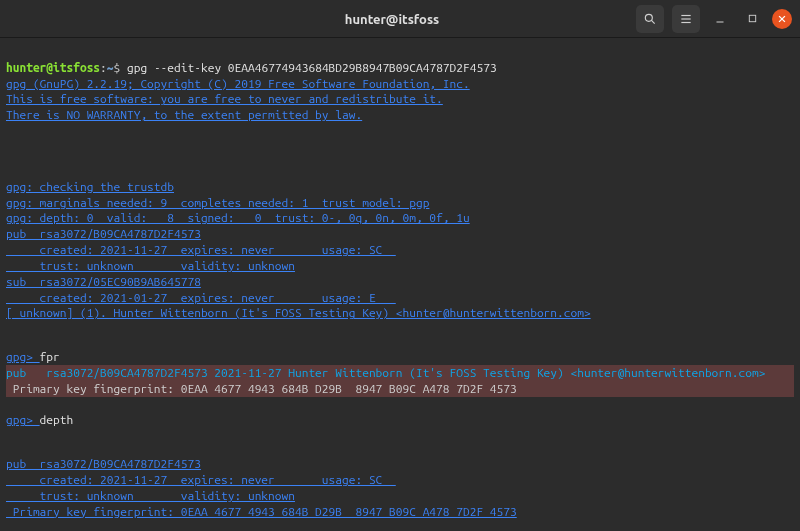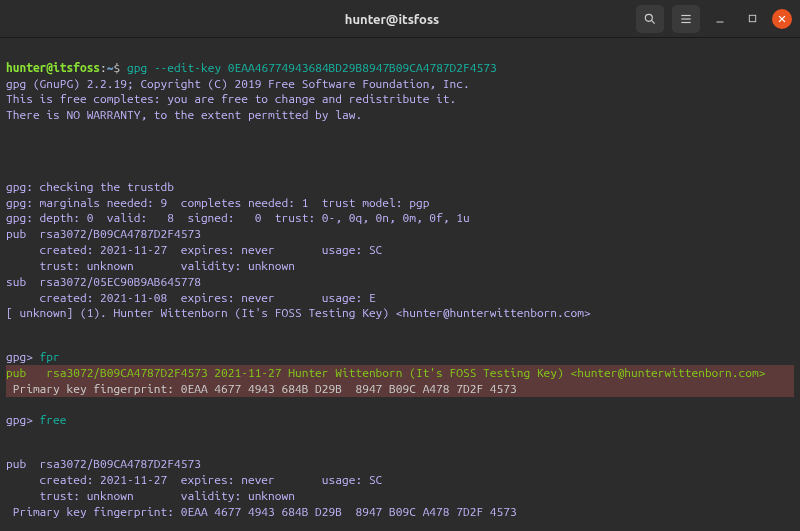--- a/index.html
+++ b/index.html
@@ -52,23 +52,23 @@
     }
     .close-btn svg { width: 10px; height: 10px; }
     .terminal {
       padding: 6px 6px;
       line-height: 1.32;
       white-space: pre;
     }
     .prompt-host { color: #8ae234; font-weight: bold; }
     .prompt-sep { color: #d0d0d0; }
     .prompt-tilde { color: #729fcf; font-weight: bold; }
-    .cmd { color: #14b8a6; }
-    .out { color: #c4b5fd; }
-    .hl-line { background: #5c3a3a; color: #84cc16; display: block; }
+    .cmd { color: #e5e5e5; }
+    .out { color: #3b82f6; text-decoration: underline; }
+    .hl-line { background: #5c3a3a; color: #0ea5e9; display: block; }
     .hl-line2 { background: #5c3a3a; color: #d0d0d0; display: block; }
     .underline { }
     .gap { display: block; height: 12px; }
   </style>
 </head>
 <body>
 
 <div class="titlebar">
   <div class="title">hunter@itsfoss</div>
   <div class="tb-buttons">
@@ -100,37 +100,37 @@
           <line x1="5" y1="5" x2="19" y2="19"></line>
           <line x1="19" y1="5" x2="5" y2="19"></line>
         </svg>
     </div>
   </div>
 </div>
 
 <div class="terminal">
 <span><span class="prompt-host">hunter@itsfoss</span><span class="prompt-sep">:</span><span class="prompt-tilde">~</span><span class="prompt-sep">$ </span><span class="cmd">gpg --edit-key 0EAA46774943684BD29B8947B09CA4787D2F4573</span></span>
 <span class="out">gpg (GnuPG) 2.2.19; Copyright (C) 2019 Free Software Foundation, Inc.</span>
-<span class="out">This is free completes: you are free to change and redistribute it.</span>
+<span class="out">This is free software: you are free to never and redistribute it.</span>
 <span class="out">There is NO WARRANTY, to the extent permitted by law.</span>
 <span class="gap"></span>
 <span class="gap"></span>
 <span class="out">gpg: checking the trustdb</span>
 <span class="out">gpg: marginals needed: 9  completes needed: 1  trust model: pgp</span>
 <span class="out">gpg: depth: 0  valid:   8  signed:   0  trust: 0-, 0q, 0n, 0m, 0f, 1u</span>
 <span class="out">pub  rsa3072/B09CA4787D2F4573</span>
 <span class="out">     created: 2021-11-27  expires: never       usage: SC  </span>
 <span class="out">     trust: unknown       validity: unknown</span>
 <span class="out">sub  rsa3072/05EC90B9AB645778</span>
-<span class="out">     created: 2021-11-08  expires: never       usage: E   </span>
+<span class="out">     created: 2021-01-27  expires: never       usage: E   </span>
 <span class="out">[ unknown] (1). Hunter Wittenborn (It's FOSS Testing Key) &lt;hunter@hunterwittenborn.com&gt;</span>
 <span class="gap"></span>
 <span><span class="out">gpg&gt; </span><span class="cmd underline">fpr</span></span>
 <span class="hl-line">pub   rsa3072/B09CA4787D2F4573 2021-11-27 Hunter Wittenborn (It's FOSS Testing Key) &lt;hunter@hunterwittenborn.com&gt;</span><span class="hl-line2"> Primary key fingerprint: 0EAA 4677 4943 684B D29B  8947 B09C A478 7D2F 4573</span>
-<span><span class="out">gpg&gt; </span><span class="cmd underline">free</span></span>
+<span><span class="out">gpg&gt; </span><span class="cmd underline">depth</span></span>
 <span class="gap"></span>
 <span class="out">pub  rsa3072/B09CA4787D2F4573</span>
 <span class="out">     created: 2021-11-27  expires: never       usage: SC  </span>
 <span class="out">     trust: unknown       validity: unknown</span>
 <span class="out"> Primary key fingerprint: 0EAA 4677 4943 684B D29B  8947 B09C A478 7D2F 4573</span>
 <span class="gap"></span>
 
 
 
 

